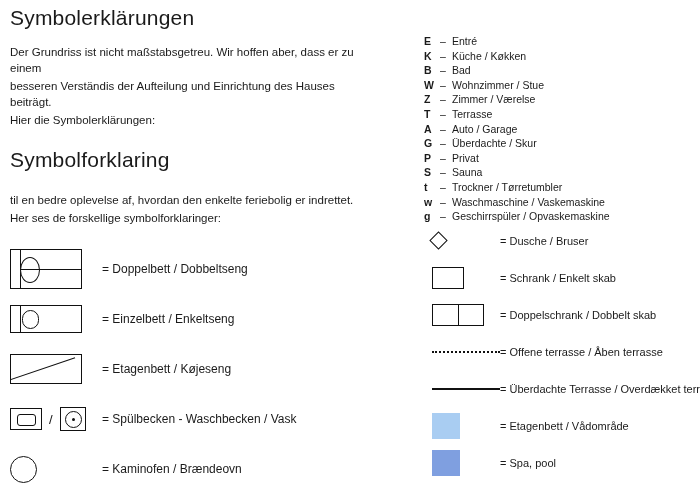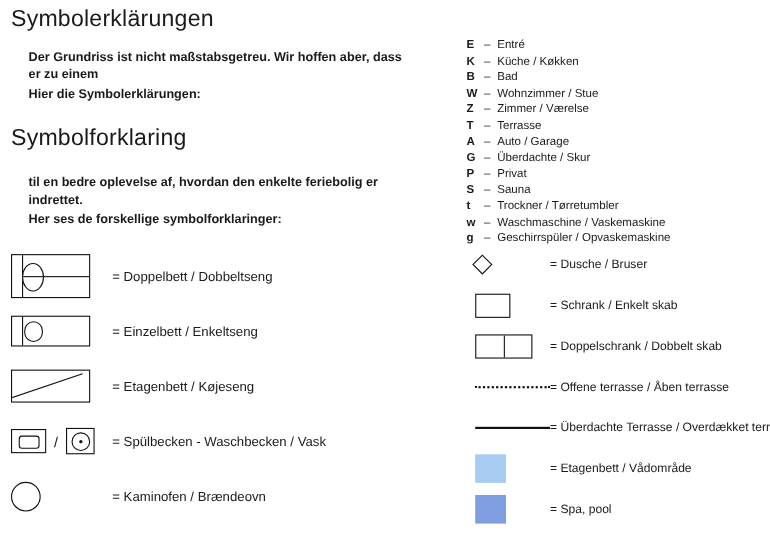--- a/index.html
+++ b/index.html
@@ -28,23 +28,22 @@
     margin: 6px 0 14px 0;
     letter-spacing: 0.2px;
   }
   h1.title.second {
     margin-top: 20px;
     margin-bottom: 20px;
   }
   .para {
     font-size: 11.5px;
     line-height: 16px;
-    margin: 0 0 2px 16px;
+    margin: 0 0 2px 0;
     max-width: 350px;
-    font-weight: bold;
   }
 
   
   .legend-list {
     margin-top: 18px;
   }
   .legend-row {
     display: flex;
     align-items: center;
     height: 50px;
@@ -264,20 +263,21 @@
 </head>
 <body>
 
 <div class="page">
 
   <div class="left">
 
     <h1 class="title">Symbolerklärungen</h1>
 
     <p class="para">Der Grundriss ist nicht maßstabsgetreu. Wir hoffen aber, dass er zu einem</p>
+    <p class="para">besseren Verständis der Aufteilung und Einrichtung des Hauses beiträgt.</p>
     <p class="para">Hier die Symbolerklärungen:</p>
 
     <h1 class="title second">Symbolforklaring</h1>
 
     <p class="para">til en bedre oplevelse af, hvordan den enkelte feriebolig er indrettet.</p>
     <p class="para">Her ses de forskellige symbolforklaringer:</p>
 
     <div class="legend-list">
 
       <div class="legend-row">

